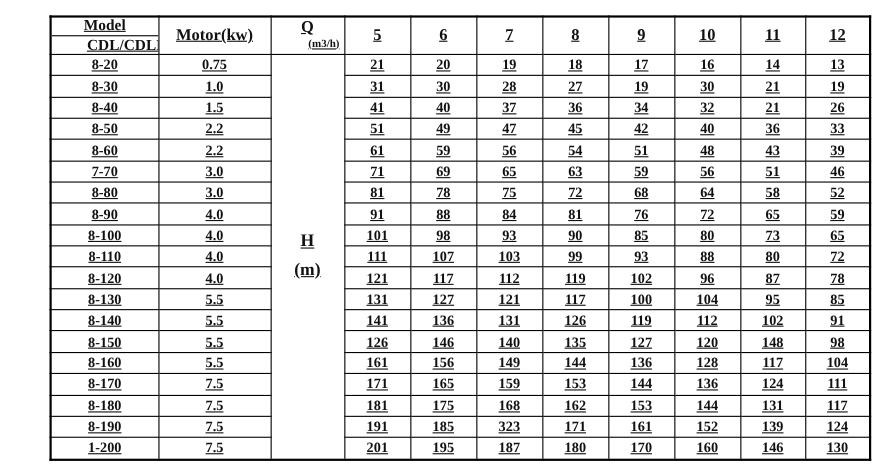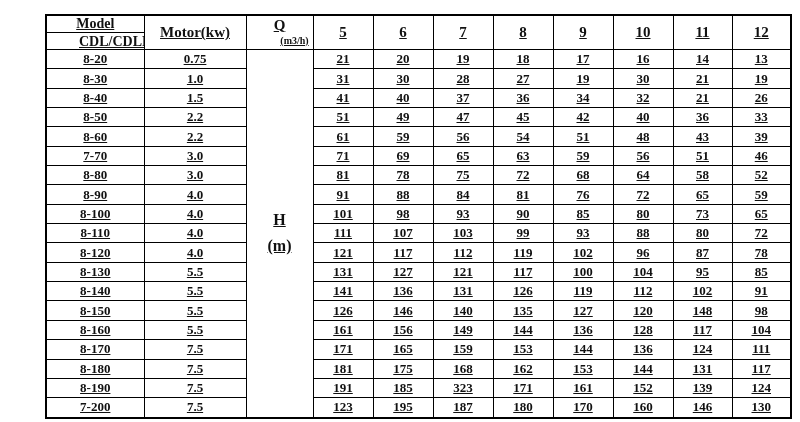--- a/index.html
+++ b/index.html
@@ -325,23 +325,23 @@
           <td>191</td>
           <td>185</td>
           <td>323</td>
           <td>171</td>
           <td>161</td>
           <td>152</td>
           <td>139</td>
           <td>124</td>
         </tr>
         <tr>
-          <td>7-200</td>
+          <td>1-200</td>
           <td>7.5</td>
-          <td>123</td>
+          <td>201</td>
           <td>195</td>
           <td>187</td>
           <td>180</td>
           <td>170</td>
           <td>160</td>
           <td>146</td>
           <td>130</td>
         </tr>
       </tbody>
   </table>

